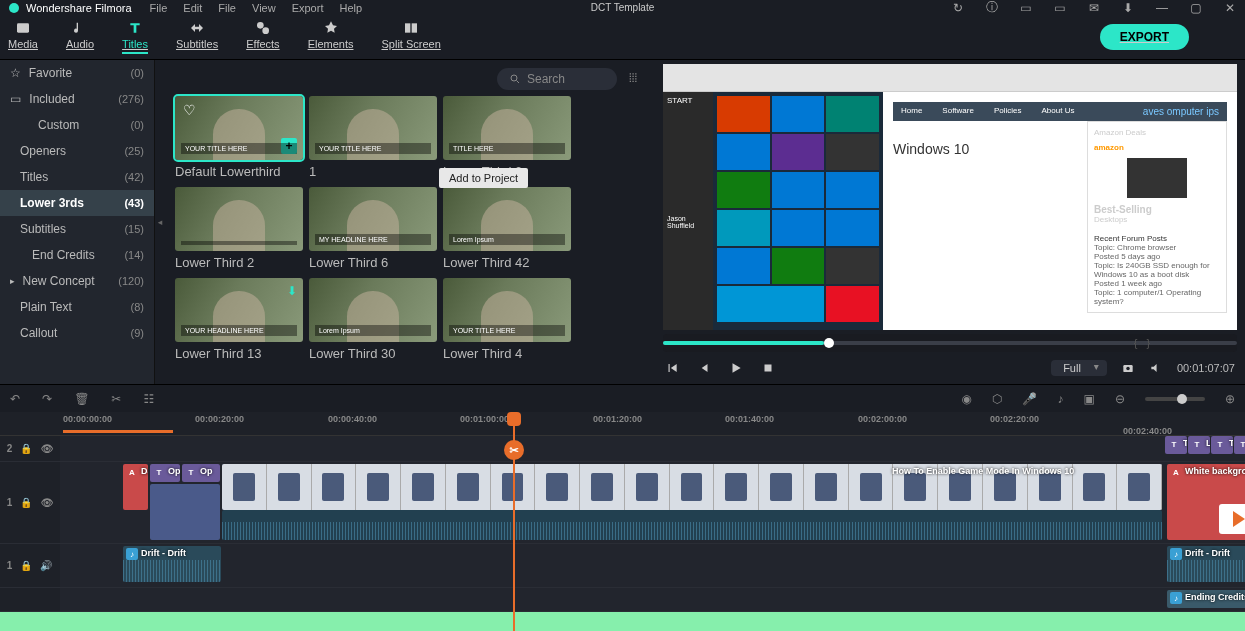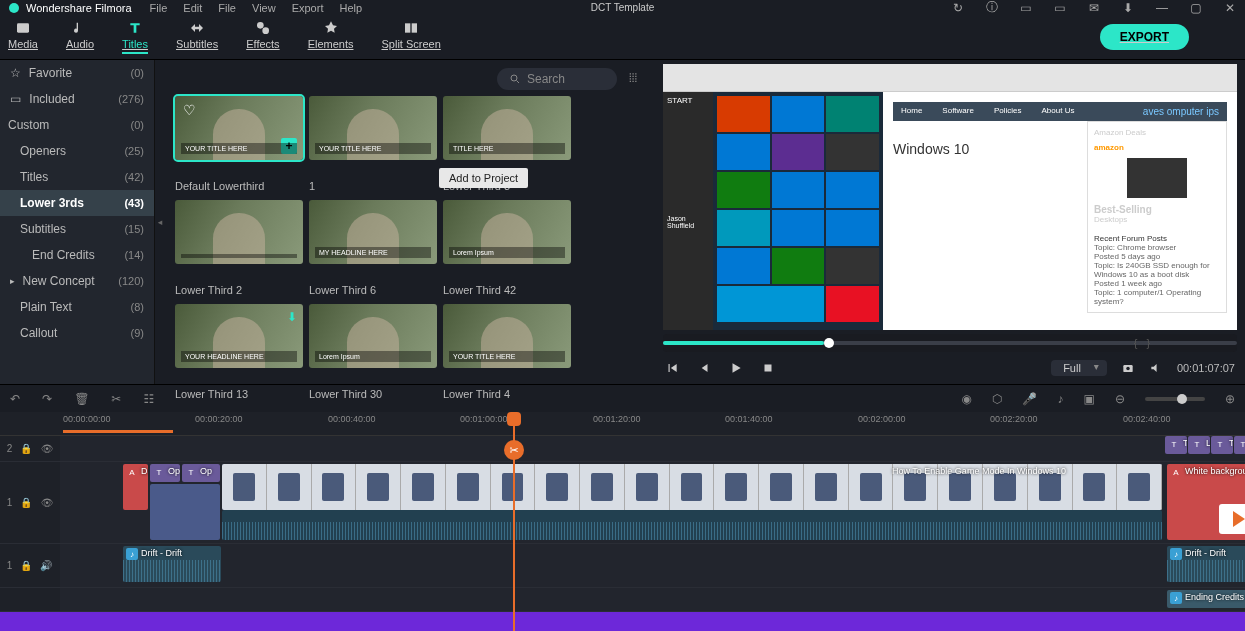--- a/index.html
+++ b/index.html
@@ -39,21 +39,21 @@
 .grid-toggle { width: 16px; height: 16px; color: #888; }
 .thumbs { display: grid; grid-template-columns: repeat(3, 128px); gap: 8px 6px; }
 .thumb { width: 128px; }
 .thumb .img { width: 128px; height: 64px; background: linear-gradient(120deg, #4a5a3a 0%, #6a7a5a 40%, #8a9a7a 100%); border-radius: 3px; position: relative; overflow: hidden; }
 .thumb .img::before { content: ""; position: absolute; left: 30%; top: 20%; width: 40%; height: 80%; background: rgba(200,180,160,0.5); border-radius: 50% 50% 0 0; }
 .thumb .overlay { position: absolute; bottom: 6px; left: 6px; right: 6px; font-size: 7px; color: #fff; background: rgba(0,0,0,0.4); padding: 2px 4px; }
 .thumb.selected .img { outline: 2px solid #2ce6c8; }
 .thumb .heart { position: absolute; top: 6px; left: 8px; color: #fff; font-size: 14px; }
 .thumb .plus { position: absolute; bottom: 6px; right: 6px; width: 16px; height: 16px; background: #2ce6c8; color: #000; display: flex; align-items: center; justify-content: center; font-weight: bold; border-radius: 2px; font-size: 12px; }
 .thumb .dl { position: absolute; top: 6px; right: 6px; color: #2ce6c8; font-size: 12px; }
-.thumb .label { font-size: 11px; color: #bbb; margin-top: 20px; }
+.thumb .label { font-size: 13px; color: #bbb; margin-top: 4px; }
 .tooltip { position: absolute; left: 274px; top: 108px; background: #e8e8e8; color: #222; padding: 4px 10px; font-size: 11px; border-radius: 2px; z-index: 50; }
 
 
 .preview { width: 590px; background: #1a1d24; display: flex; flex-direction: column; }
 .preview-video { flex: 1; margin: 4px 8px 0 8px; background: #f0f0f0; position: relative; overflow: hidden; }
 .browser-chrome { height: 28px; background: #e4e4e4; border-bottom: 1px solid #ccc; }
 .browser-body { display: flex; height: calc(100% - 28px); }
 .start-strip { width: 50px; background: #2a2a2a; color: #fff; font-size: 8px; padding: 4px; }
 .tiles { width: 170px; background: #1a2a3a; display: grid; grid-template-columns: repeat(3, 1fr); grid-auto-rows: 36px; gap: 2px; padding: 4px; }
 .tile { background: #0078d4; }
@@ -86,21 +86,21 @@
 .full-sel { background: #2a2e38; padding: 2px 26px 2px 12px; border-radius: 4px; font-size: 11px; position: relative; }
 .full-sel::after { content: "▾"; position: absolute; right: 8px; top: 1px; font-size: 10px; color: #888; }
 
 
 .tl-toolbar { height: 28px; background: #1a1d24; display: flex; align-items: center; padding: 0 10px; gap: 22px; color: #888; border-top: 1px solid #000; }
 .tl-toolbar .right { margin-left: auto; display: flex; align-items: center; gap: 20px; }
 .zoom-slider { width: 60px; height: 4px; background: #444; position: relative; border-radius: 2px; }
 .zoom-slider .zknob { position: absolute; right: 18px; top: -3px; width: 10px; height: 10px; background: #ccc; border-radius: 50%; }
 
 
-.timeline { height: 219px; background: #6d28d9; position: relative; overflow: hidden; }
+.timeline { height: 219px; background: #86efac; position: relative; overflow: hidden; font-weight: bold; }
 .ruler { height: 24px; background: #1e2128; position: relative; border-bottom: 1px solid #333; }
 .ruler .tick { position: absolute; top: 2px; font-size: 9px; color: #888; }
 .ruler .orange { position: absolute; left: 63px; top: 18px; width: 110px; height: 3px; background: #e86d2a; }
 .playhead { position: absolute; left: 513px; top: 0; width: 2px; height: 100%; background: #e86d2a; z-index: 30; }
 .playhead::before { content: ""; position: absolute; top: 0; left: -6px; width: 14px; height: 14px; background: #e86d2a; border-radius: 4px; }
 .playhead .scis { position: absolute; top: 28px; left: -9px; width: 20px; height: 20px; background: #e86d2a; border-radius: 50%; display: flex; align-items: center; justify-content: center; color: #fff; font-size: 11px; }
 
 .track-row { display: flex; align-items: stretch; border-bottom: 1px solid #2a2d35; }
 .track-head { width: 60px; background: #1e2128; display: flex; align-items: center; justify-content: center; gap: 8px; color: #888; font-size: 10px; }
 .track-body { flex: 1; position: relative; background: #22252d; }
@@ -214,21 +214,21 @@
         </span>
         <span class="count">(0)</span>
       </div>
     <div class="side-item">
         <span class="left">
           <span>▭</span>
           <span>Included</span>
         </span>
         <span class="count">(276)</span>
       </div>
-    <div class="side-item" style="padding-left:8px">
+    <div class="side-item" style="padding-left:38px">
         <span class="left">
           <span>Custom</span>
         </span>
         <span class="count">(0)</span>
       </div>
     <div class="side-item" style="padding-left:20px">
         <span class="left">
           <span>Openers</span>
         </span>
         <span class="count">(25)</span>
@@ -473,21 +473,21 @@
   <div class="ruler" id="ruler">
     <div class="orange"></div>
   <span class="tick" style="left: 63px;">00:00:00:00</span>
       <span class="tick" style="left: 195px;">00:00:20:00</span>
       <span class="tick" style="left: 328px;">00:00:40:00</span>
       <span class="tick" style="left: 460px;">00:01:00:00</span>
       <span class="tick" style="left: 593px;">00:01:20:00</span>
       <span class="tick" style="left: 725px;">00:01:40:00</span>
       <span class="tick" style="left: 858px;">00:02:00:00</span>
       <span class="tick" style="left: 990px;">00:02:20:00</span>
-      <span class="tick" style="left: 1123px;">00:02:40:00</span>
+      <span class="tick" style="left: 1123px; margin-top: 12px;">00:02:40:00</span>
     </div>
   <div class="playhead">
       <div class="scis">✂</div>
     </div>
 
   <div class="track-row" style="height:26px">
     <div class="track-head">
         <span>2</span>
         <span>🔒</span>
         <span>👁</span>

